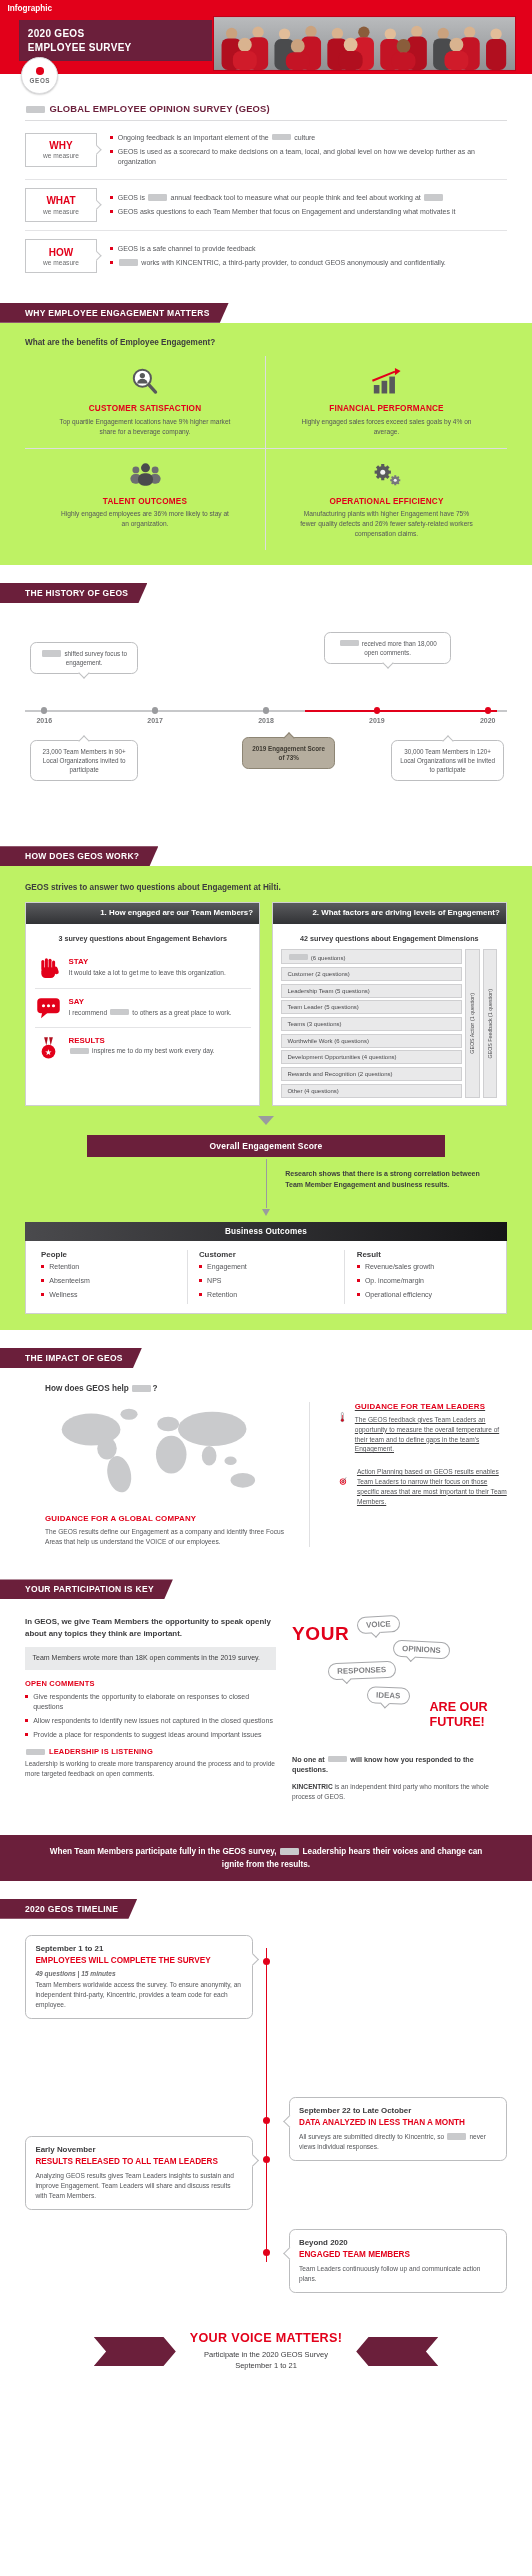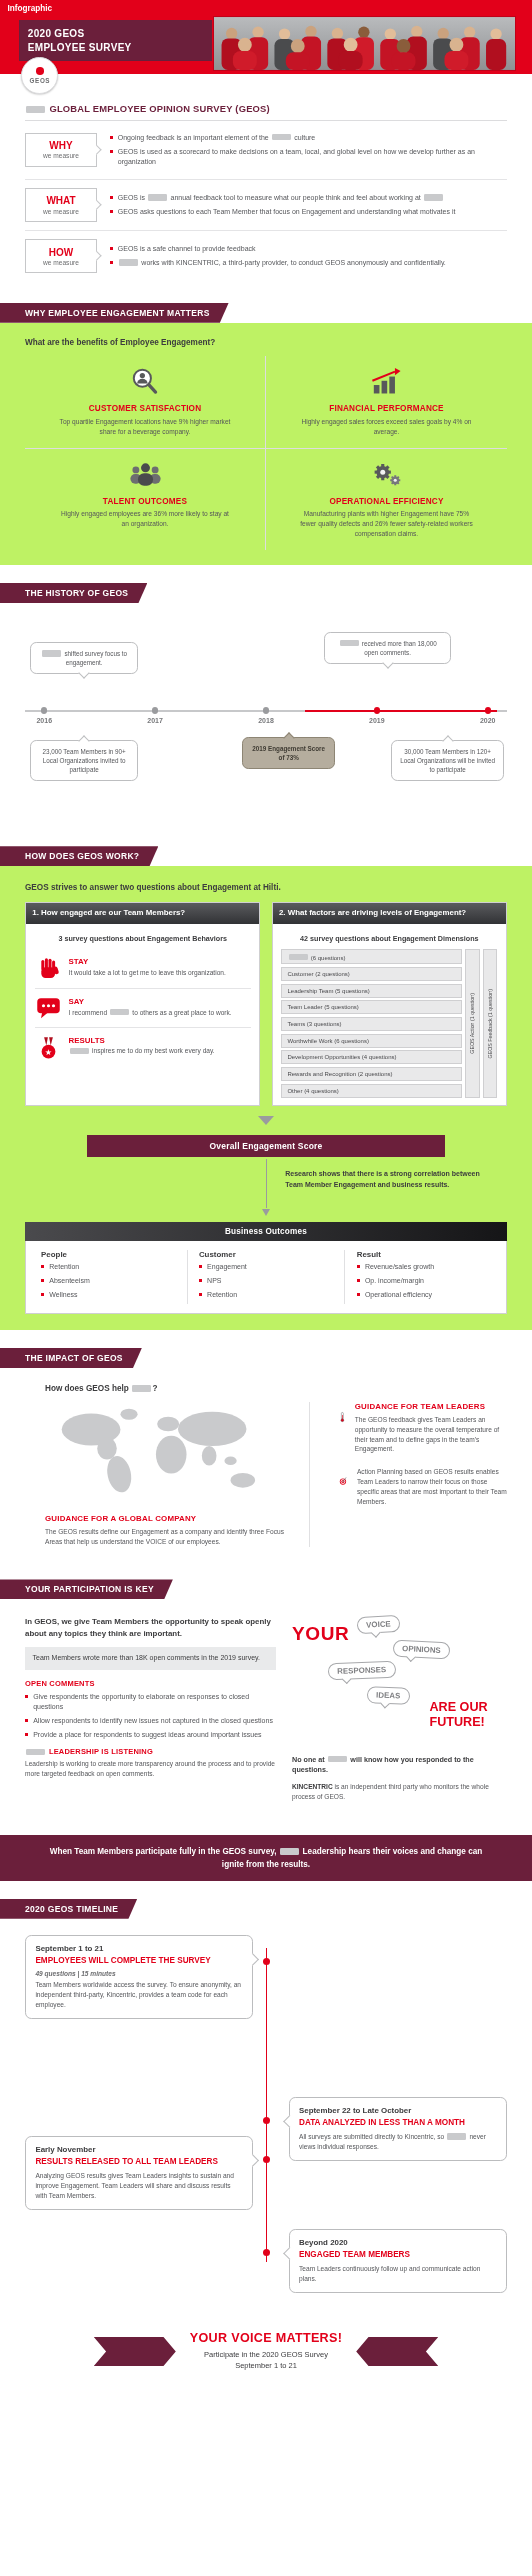--- a/index.html
+++ b/index.html
@@ -53,21 +53,21 @@
   .h-bubble.tail-down::after{content:'';position:absolute;bottom:-4.4px;left:50%;margin-left:-3.8px;width:7px;height:7px;background:#fff;border-bottom:0.9px solid #bdbec0;border-right:0.9px solid #bdbec0;transform:rotate(45deg);}
   .h-bubble.tail-up::after{content:'';position:absolute;top:-4.4px;left:50%;margin-left:-3.8px;width:7px;height:7px;background:#fff;border-top:0.9px solid #bdbec0;border-left:0.9px solid #bdbec0;transform:rotate(45deg);}
   .h-bubble.score{background:#b5ad9e;border-color:#8d8574;color:#3f3b33;font-weight:bold;}
   .h-bubble.score.tail-up::after{background:#b5ad9e;border-color:#8d8574;}
 
   
   .howworks{padding:10px 25px 16.4px;}
   .hw-intro{font-size:8.2px;font-weight:bold;margin:6.3px 0 10px;}
   .hw-boxes{display:flex;gap:11.3px;align-items:stretch;}
   .hw-box{flex:1;background:#fff;border:0.6px solid #cfcfd1;display:flex;flex-direction:column;}
-  .hw-box-header{background:linear-gradient(180deg,#5a5b5e,#313235);color:#fff;font-weight:bold;font-size:7.9px;text-align:left;padding:5.7px 6.3px;line-height:1.3;}
+  .hw-box-header{background:linear-gradient(180deg,#5a5b5e,#313235);color:#fff;font-weight:bold;font-size:7.9px;text-align:right;padding:5.7px 6.3px;line-height:1.3;}
   .hw-box-body{padding:7.5px 8.8px;flex:1;}
   .hw-sub{font-weight:bold;font-size:7.2px;text-align:center;margin:2.5px 0 6.3px;color:#3c3c3e;}
   .behavior{display:flex;gap:7.5px;align-items:flex-start;padding:7.5px 1.3px;border-bottom:0.6px solid #e4e4e6;}
   .behavior:last-child{border-bottom:none;}
   .behavior-title{color:#e2001a;font-weight:bold;font-size:7.9px;margin-bottom:1.9px;}
   .behavior-text{font-size:6.6px;color:#55565a;line-height:1.45;}
   .dim-wrap{display:flex;gap:3.1px;}
   .dim-list{flex:1;display:flex;flex-direction:column;gap:2.5px;}
   .dim-item{background:#e9e9ea;border:0.6px solid #cfcfd1;font-size:6px;color:#4a4a4d;padding:3.1px 5px;}
   .dim-side{width:12.6px;background:#e9e9ea;border:0.6px solid #cfcfd1;display:flex;align-items:center;justify-content:center;}
@@ -82,21 +82,21 @@
   .outcomes-box{border:0.6px solid #cfcfd1;border-top:none;background:#fff;display:flex;padding:8.8px 3.8px;}
   .outcome-col{flex:1;padding:0 11.3px;}
   .outcome-col + .outcome-col{border-left:0.6px solid #e0e0e2;}
   .outcome-title{font-weight:bold;font-size:7.9px;margin-bottom:2.5px;color:#3c3c3e;}
 
   
   .impact{padding:10px 25px 15px;margin-left:20px;}
   .impact-intro{font-size:8.2px;font-weight:bold;margin:6.3px 0 8.8px;}
   .impact-cols{display:flex;}
   .impact-left{flex:0 0 54%;padding-right:15px;}
-  .impact-right{flex:1;border-left:0.6px solid #e0e0e2;padding-left:29px;}
+  .impact-right{flex:1;border-left:0.6px solid #e0e0e2;padding-left:29px;text-decoration:underline;}
   .impact-title{color:#e2001a;font-weight:bold;font-size:7.9px;margin:6.3px 0 3.8px;letter-spacing:0.2px;}
   .impact-text{font-size:6.6px;color:#55565a;line-height:1.5;}
   .impact-block{display:flex;gap:8.8px;margin-bottom:12.6px;align-items:flex-start;}
 
   
   .participation{padding:10px 25px 16.4px;}
   .part-cols{display:flex;gap:16.4px;}
   .part-left{flex:0 0 52%;}
   .part-right{flex:1;}
   .part-intro{font-size:7.9px;font-weight:bold;line-height:1.5;margin:6.3px 0 7.5px;}

